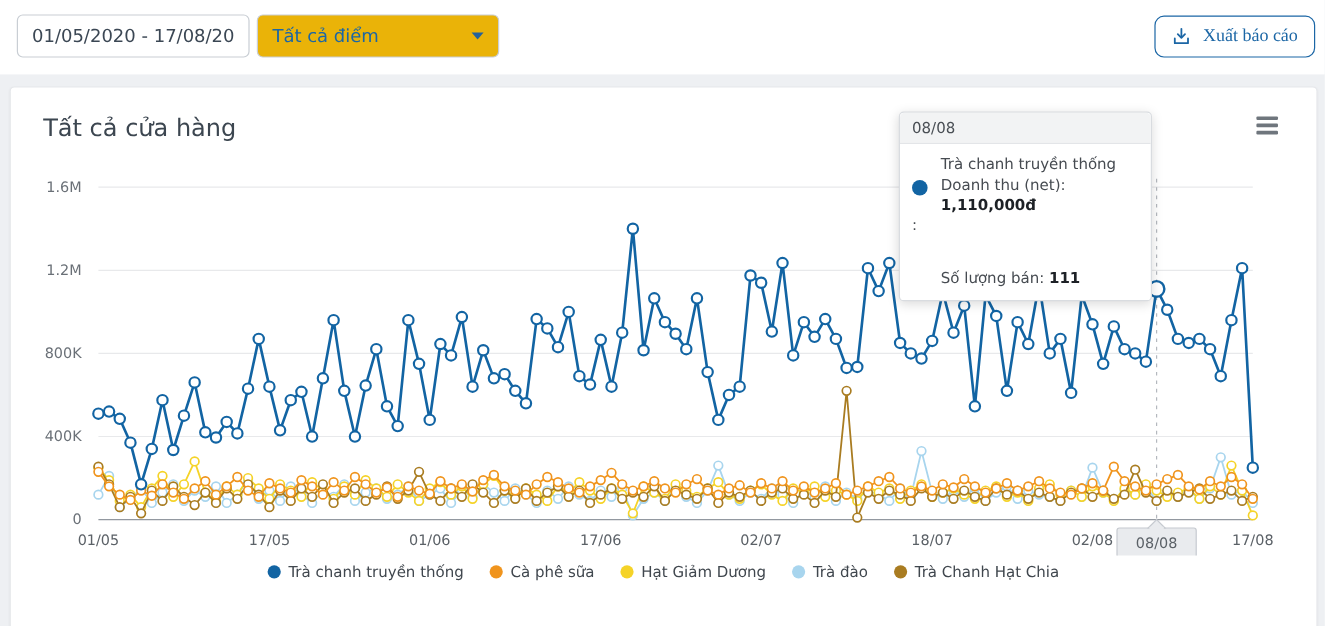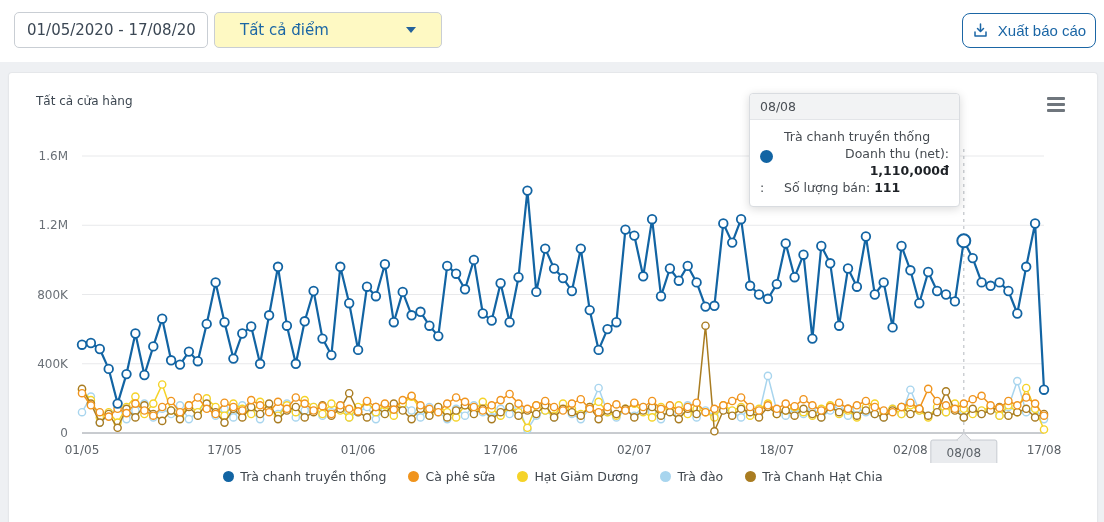--- a/index.html
+++ b/index.html
@@ -11,42 +11,42 @@
   }
   
   .topbar{position:absolute;left:0;top:0;width:1104px;height:62px;background:#ffffff;}
   .date-range{
     position:absolute;left:14px;top:12px;width:168px;height:34px;
     border:1px solid #c9ced4;border-radius:5px;background:#fff;
     font-family:inherit;font-size:15px;color:#3b4754;padding:0 12px;outline:none;
   }
   .dropdown{
     position:absolute;left:214px;top:12px;width:176px;height:34px;
-    border:1px solid #c9ced4;border-radius:5px;background:#fef9c3;
+    border:1px solid #c9ced4;border-radius:5px;background:#eab308;
     display:flex;align-items:center;justify-content:space-between;
-    padding:0 25px;cursor:pointer;
+    padding:0 12px;cursor:pointer;
   }
   .dropdown .dd-label{font-size:15px;color:#1b66a5;}
   .caret{
     width:0;height:0;border-left:5px solid transparent;border-right:5px solid transparent;
     border-top:6px solid #24629b;
   }
   .export-btn{
     position:absolute;left:962px;top:13px;width:134px;height:35px;
     border:1px solid #1b66a5;border-radius:8px;background:#fff;
     display:flex;align-items:center;justify-content:center;gap:9px;
-    font-family:Liberation Sans, sans-serif;font-size:15px;color:#1b66a5;cursor:pointer;
+    font-family:Liberation Serif, serif;font-size:15px;color:#1b66a5;cursor:pointer;
   }
   
   .card{
     position:absolute;left:8px;top:72px;width:1088px;height:450px;
     background:#ffffff;border:1px solid #e5e7ea;border-bottom:none;
     border-radius:4px 4px 0 0;box-shadow:0 1px 2px rgba(0,0,0,.04);
   }
-  .card-title{position:absolute;left:27px;top:21px;font-size:12px;color:#3c4650;}
+  .card-title{position:absolute;left:27px;top:21px;font-size:20px;color:#3c4650;}
   .menu-btn{position:absolute;right:30px;top:24px;width:20px;height:15px;background:none;border:none;padding:0;cursor:pointer;}
   .menu-btn .bar{display:block;width:18px;height:3px;background:#6f767d;border-radius:1px;margin:0 0 3px 0;}
   #chart-svg{position:absolute;left:0;top:50px;}
   
   .legend{position:absolute;left:0;right:0;top:396px;display:flex;justify-content:center;gap:22px;}
   .lg-item{display:flex;align-items:center;cursor:pointer;}
   .lg-dot{width:11px;height:11px;border-radius:50%;}
   .lg-label{margin-left:6px;font-size:12.5px;color:#40474e;}
   
   .tooltip{
@@ -58,23 +58,23 @@
     padding:5px 10px;background:#f2f3f4;border-bottom:1px solid #e3e5e8;
     border-radius:4px 4px 0 0;font-size:12.5px;color:#4a4f55;
   }
   .tt-body{
     padding:8px 10px 10px;display:grid;grid-template-columns:24px 1fr;
     font-size:12.5px;color:#464b51;line-height:17px;
   }
   .tt-dot{grid-column:1;grid-row:2;width:13px;height:13px;border-radius:50%;margin-top:5px;}
   .tt-colon{grid-column:1;grid-row:4;}
   .tt-r1{grid-column:2;grid-row:1;}
-  .tt-r2{grid-column:2;grid-row:2;text-align:right;}
+  .tt-r2{grid-column:2;grid-row:2;}
   .tt-r3{grid-column:2;grid-row:3;}
-  .tt-r4{grid-column:2;grid-row:4;}
+  .tt-r4{grid-column:2;grid-row:4;margin-top:44px;}
   .tt-body b{color:#1d2126;font-weight:bold;}
 </style>
 </head>
 <body>
 
 <div class="topbar">
   <input class="date-range" readonly="" value="01/05/2020 - 17/08/2020" style="">
   <div class="dropdown">
     <span class="dd-label">Tất cả điểm</span>
     <span class="caret"></span>

